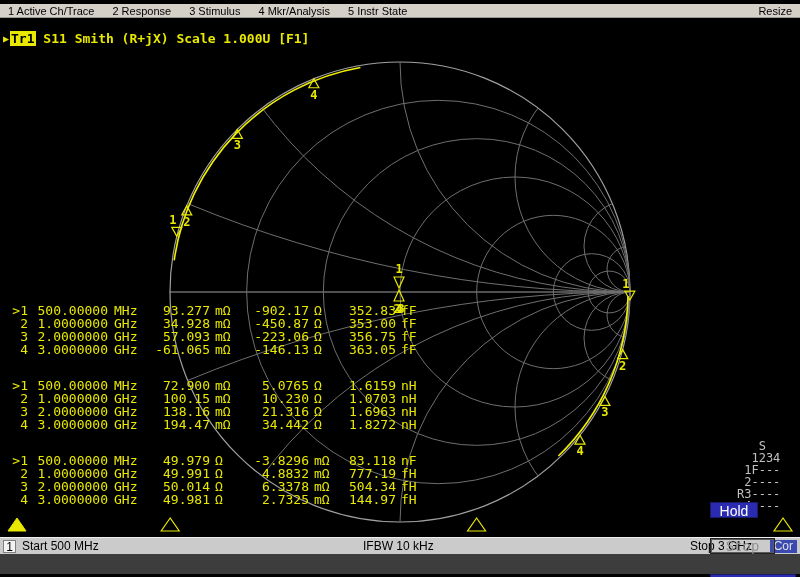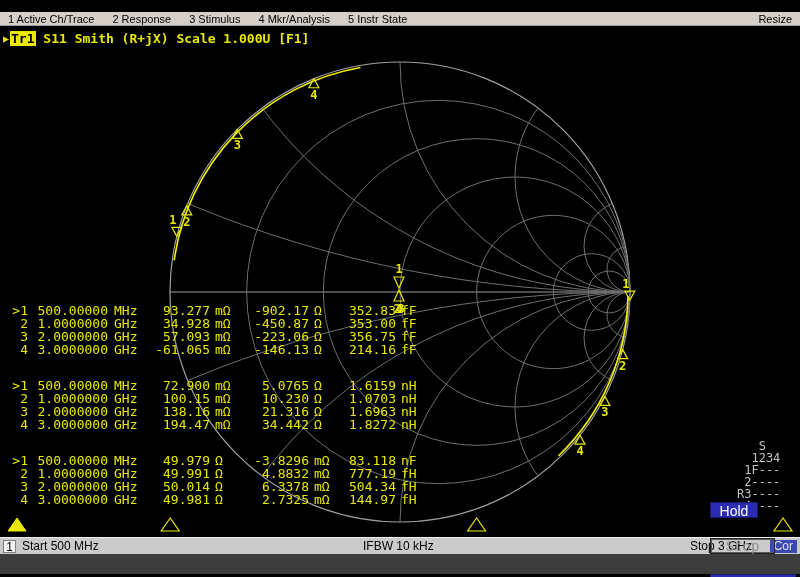--- a/index.html
+++ b/index.html
@@ -4,21 +4,21 @@
 <style>
   html,body{margin:0;padding:0;background:#000;}
   .window{position:relative;width:800px;height:577px;overflow:hidden;background:#000;
           font-family:"Liberation Sans",sans-serif;}
   
   .titlebar{position:absolute;top:0;left:0;width:800px;height:16px;
             background:linear-gradient(90deg,var(--tb1) 0%,var(--tb2) 30%,var(--tb3) 100%);
             display:flex;align-items:center;padding-left:5px;box-sizing:border-box;}
   .titlebar span{color:#fff;font-size:11px;font-weight:bold;}
   
-  .menubar{position:absolute;top:12px;left:0;width:800px;height:14px;background:var(--menubg);
+  .menubar{position:absolute;top:4px;left:0;width:800px;height:14px;background:var(--menubg);
            display:flex;align-items:center;font-size:11px;color:#000;box-sizing:border-box;
            padding:0 8px;border-bottom:1px solid #9a9a9a;}
   .menu-items{display:flex;gap:18px;}
   .menu-item{white-space:nowrap;cursor:default;}
   .resize{margin-left:auto;}
   
   .screen{position:absolute;top:30px;left:0;width:800px;height:507px;background:#000;}
   .trace-header{position:absolute;top:1px;left:3px;height:15px;display:flex;align-items:center;
                 font:bold 13px "DejaVu Sans Mono",monospace;color:var(--accent);white-space:pre;}
   .tr-arrow{font-size:10px;margin-right:1px;}
@@ -160,21 +160,21 @@
         <polygon points="17,488 8,501 26,501" class="mktri-filled"></polygon>
         <polygon points="170.20000000000002,488 161.20000000000002,501 179.20000000000002,501" class="mktri"></polygon>
         <polygon points="476.59999999999997,488 467.59999999999997,501 485.59999999999997,501" class="mktri"></polygon>
         <polygon points="783,488 774,501 792,501" class="mktri"></polygon>
       </svg>
 
     <div class="mtable" id="mtable-0" style="top:274px">
         <div class="mrow"><span class="c0">&gt;1</span><span class="c1">500.00000</span><span class="c2">MHz</span><span class="c3">93.277</span><span class="c4">mΩ</span><span class="c5">-902.17</span><span class="c6">Ω</span><span class="c7">352.83</span><span class="c8">fF</span></div>
         <div class="mrow"><span class="c0">2</span><span class="c1">1.0000000</span><span class="c2">GHz</span><span class="c3">34.928</span><span class="c4">mΩ</span><span class="c5">-450.87</span><span class="c6">Ω</span><span class="c7">353.00</span><span class="c8">fF</span></div>
         <div class="mrow"><span class="c0">3</span><span class="c1">2.0000000</span><span class="c2">GHz</span><span class="c3">57.093</span><span class="c4">mΩ</span><span class="c5">-223.06</span><span class="c6">Ω</span><span class="c7">356.75</span><span class="c8">fF</span></div>
-        <div class="mrow"><span class="c0">4</span><span class="c1">3.0000000</span><span class="c2">GHz</span><span class="c3">-61.065</span><span class="c4">mΩ</span><span class="c5">-146.13</span><span class="c6">Ω</span><span class="c7">214.16</span><span class="c8">fF</span></div>
+        <div class="mrow"><span class="c0">4</span><span class="c1">3.0000000</span><span class="c2">GHz</span><span class="c3">-61.065</span><span class="c4">mΩ</span><span class="c5">-146.13</span><span class="c6">Ω</span><span class="c7">363.05</span><span class="c8">fF</span></div>
       </div>
     <div class="mtable" id="mtable-1" style="top:349px">
         <div class="mrow"><span class="c0">&gt;1</span><span class="c1">500.00000</span><span class="c2">MHz</span><span class="c3">72.900</span><span class="c4">mΩ</span><span class="c5">5.0765</span><span class="c6">Ω</span><span class="c7">1.6159</span><span class="c8">nH</span></div>
         <div class="mrow"><span class="c0">2</span><span class="c1">1.0000000</span><span class="c2">GHz</span><span class="c3">100.15</span><span class="c4">mΩ</span><span class="c5">10.230</span><span class="c6">Ω</span><span class="c7">1.0703</span><span class="c8">nH</span></div>
         <div class="mrow"><span class="c0">3</span><span class="c1">2.0000000</span><span class="c2">GHz</span><span class="c3">138.16</span><span class="c4">mΩ</span><span class="c5">21.316</span><span class="c6">Ω</span><span class="c7">1.6963</span><span class="c8">nH</span></div>
         <div class="mrow"><span class="c0">4</span><span class="c1">3.0000000</span><span class="c2">GHz</span><span class="c3">194.47</span><span class="c4">mΩ</span><span class="c5">34.442</span><span class="c6">Ω</span><span class="c7">1.8272</span><span class="c8">nH</span></div>
       </div>
     <div class="mtable" id="mtable-2" style="top:424px">
         <div class="mrow"><span class="c0">&gt;1</span><span class="c1">500.00000</span><span class="c2">MHz</span><span class="c3">49.979</span><span class="c4">Ω</span><span class="c5">-3.8296</span><span class="c6">mΩ</span><span class="c7">83.118</span><span class="c8">nF</span></div>
         <div class="mrow"><span class="c0">2</span><span class="c1">1.0000000</span><span class="c2">GHz</span><span class="c3">49.991</span><span class="c4">Ω</span><span class="c5">4.8832</span><span class="c6">mΩ</span><span class="c7">777.19</span><span class="c8">fH</span></div>

